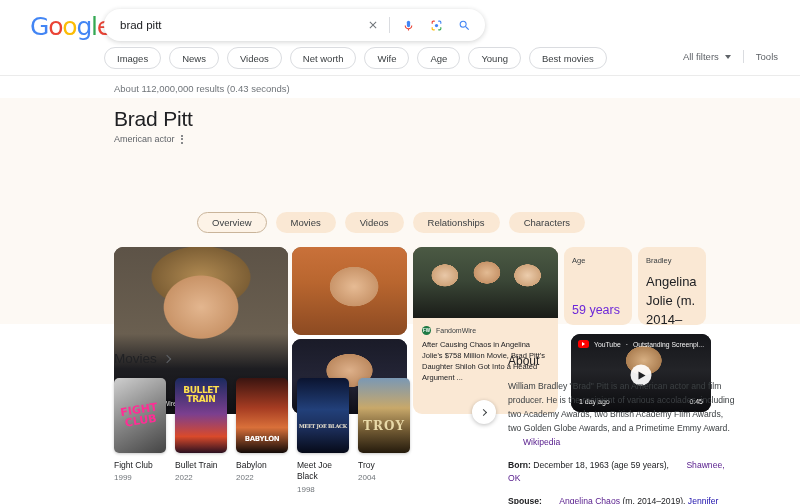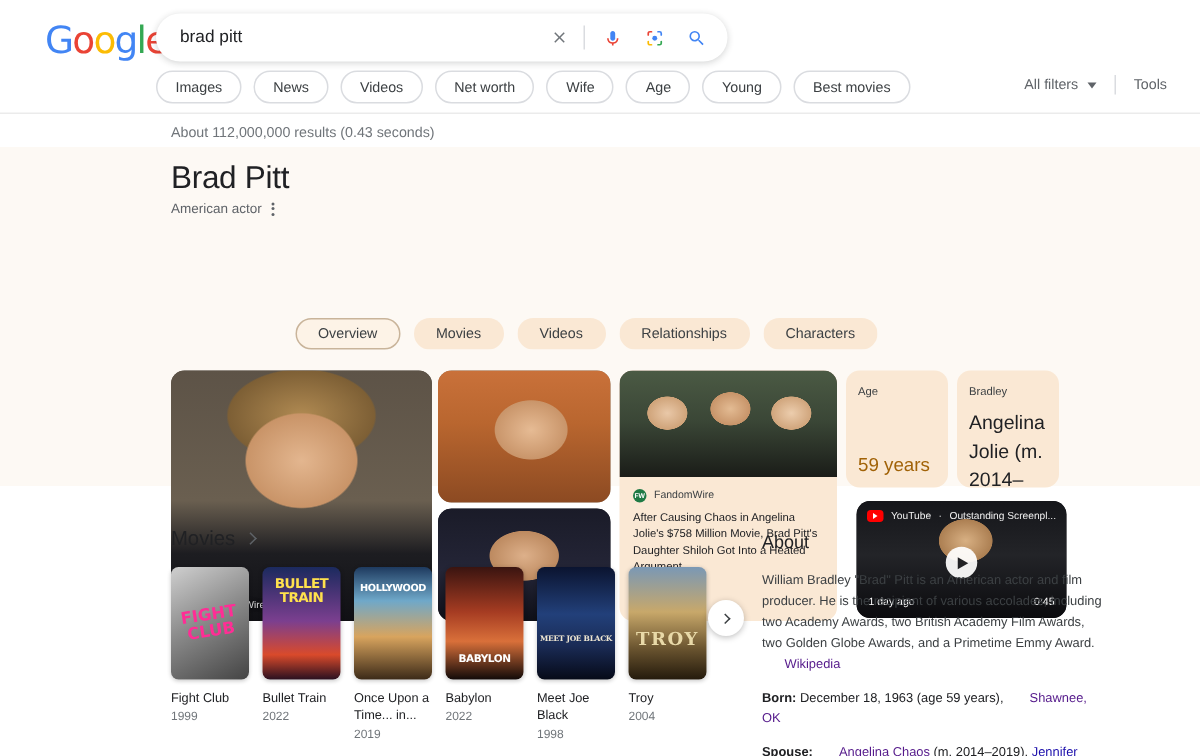--- a/index.html
+++ b/index.html
@@ -258,21 +258,21 @@
     width: 68px; height: 78px;
     background: #fae8d4;
     border-radius: 9px;
     padding: 9px 8px;
     position: relative;
     cursor: pointer;
   }
   .fact-label { font-size: 7.5px; color: #3c4043; }
   .fact-big {
     position: absolute; left: 8px; bottom: 8px;
-    font-size: 12.5px; color: #a16207;
+    font-size: 12.5px; color: #6d28d9;
   }
   .fact-val {
     margin-top: 8px;
     font-size: 13px;
     line-height: 1.45;
     color: #202124;
   }
 
   
   .video {
@@ -627,25 +627,20 @@
         <div class="mv-name">Fight Club</div>
         <div class="mv-year">1999</div>
       </div>
 
       <div class="mv">
         <div class="mv-poster p-bt"></div>
         <div class="mv-name">Bullet Train</div>
         <div class="mv-year">2022</div>
       </div>
 
-      <div class="mv">
-        <div class="mv-poster p-ou"></div>
-        <div class="mv-name">Once Upon a Time... in...</div>
-        <div class="mv-year">2019</div>
-      </div>
 
       <div class="mv">
         <div class="mv-poster p-bb"></div>
         <div class="mv-name">Babylon</div>
         <div class="mv-year">2022</div>
       </div>
 
       <div class="mv">
         <div class="mv-poster p-mj"></div>
         <div class="mv-name">Meet Joe Black</div>

